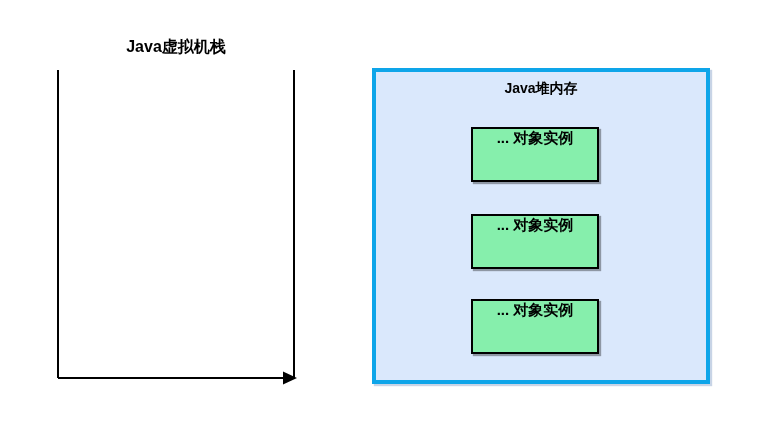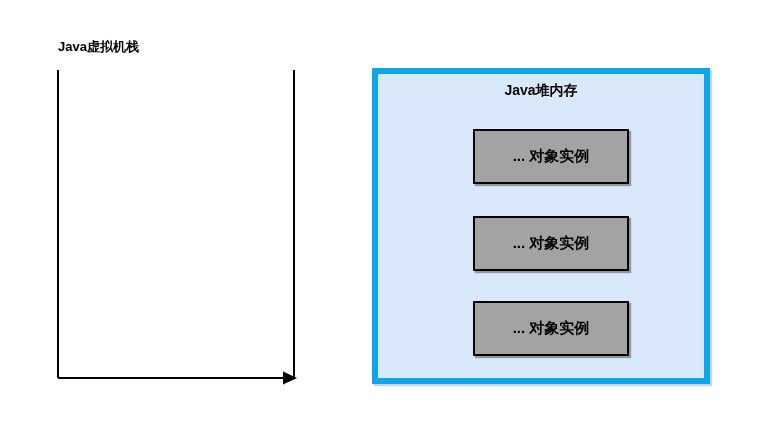--- a/index.html
+++ b/index.html
@@ -19,59 +19,58 @@
     position: absolute;
     left: 0;
     top: 0;
     pointer-events: none;
   }
   .stack-label {
     position: absolute;
     left: 58px;
     top: 38px;
     width: 236px;
-    text-align: left;
-    font-size: 13px;
+    text-align: center;
+    font-size: 16px;
     font-weight: bold;
     color: #000000;
     line-height: 17px;
     white-space: nowrap;
   }
   .heap {
     position: absolute;
     left: 372px;
     top: 68px;
     width: 338px;
     height: 316px;
     background: #dae8fc;
-    border: 6px solid #0ea5e9;
+    border: 4px solid #0ea5e9;
     box-sizing: border-box;
     box-shadow: 2px 2px 1px rgba(154, 176, 209, 0.55);
   }
   .heap-title {
     position: absolute;
     left: 0;
     top: 8px;
     width: 100%;
     text-align: center;
     font-size: 14px;
     font-weight: bold;
     color: #000000;
   }
   .obj-box {
     position: absolute;
     left: 95px;
-    width: 156px;
+    width: 128px;
     height: 55px;
-    background: #a3a3a3;
+    background: #86efac;
     border: 2px solid #000000;
     box-sizing: border-box;
     box-shadow: 2px 2px 1px rgba(0, 0, 0, 0.35);
     display: flex;
-    align-items: center;
     justify-content: center;
   }
   .obj-box .obj-label {
     font-size: 15px;
     font-weight: bold;
     color: #000000;
     white-space: nowrap;
   }
   .obj-box.pos-0 { top: 55px; }
   .obj-box.pos-1 { top: 142px; }

